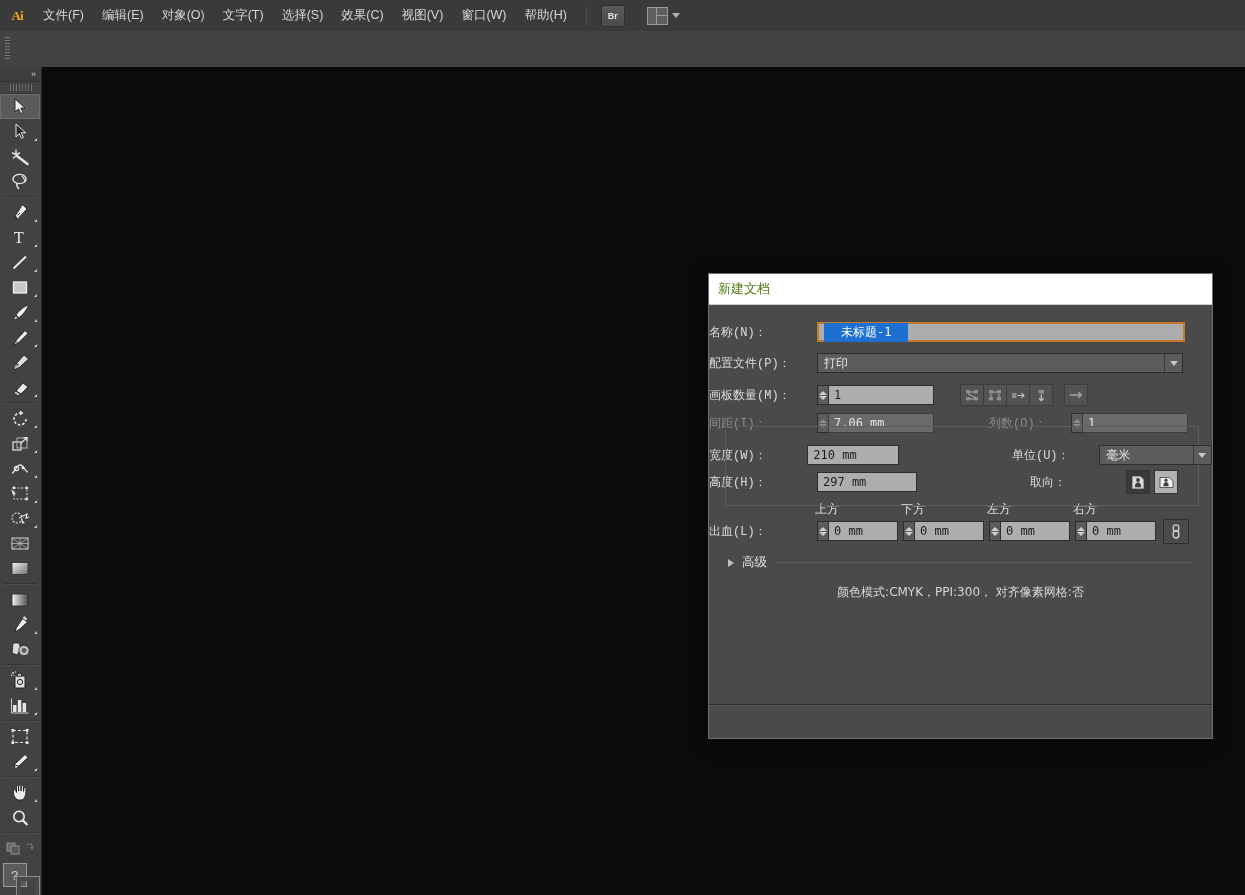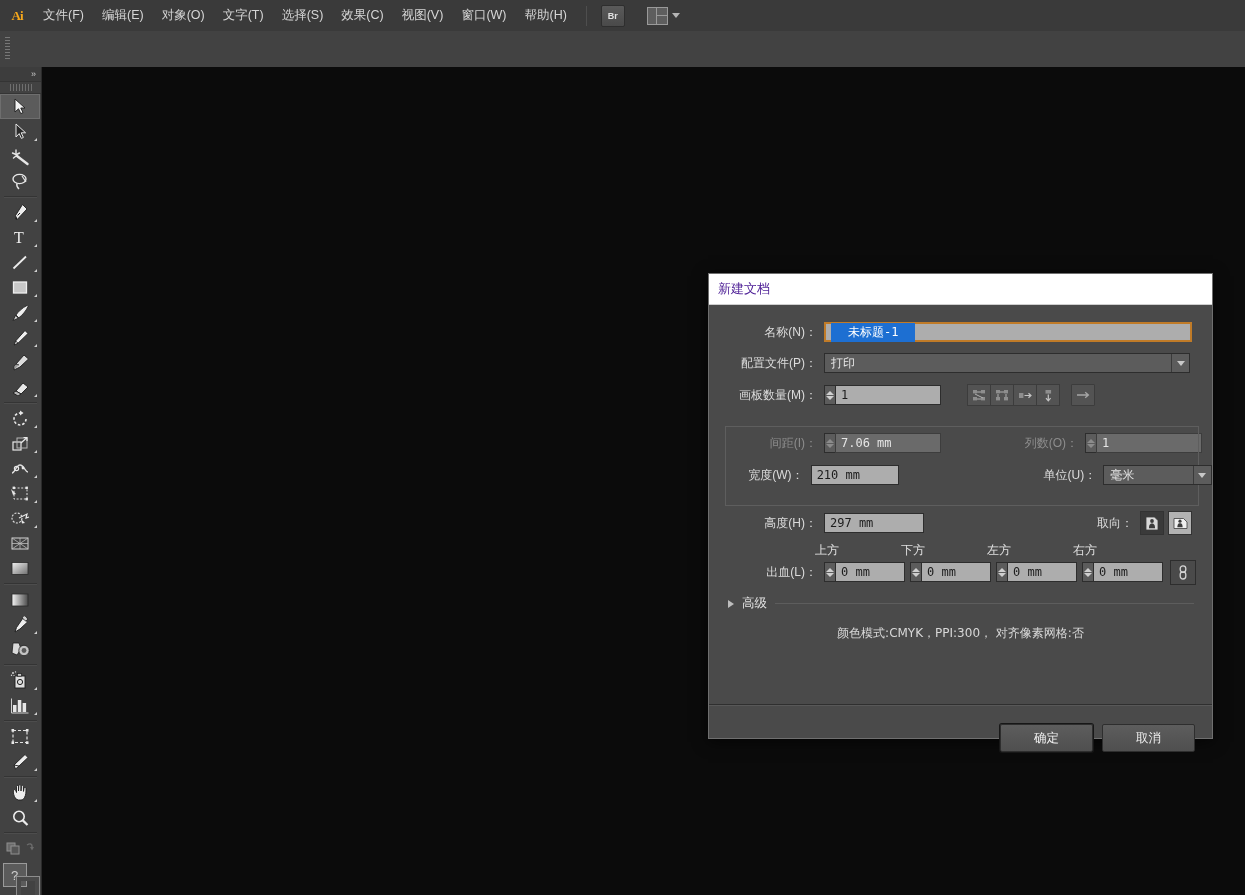--- a/index.html
+++ b/index.html
@@ -153,35 +153,35 @@
 
   
   #dialog {
     position: absolute; left: 708px; top: 273px;
     width: 503px; height: 464px;
     background: #4a4a4a;
     border: 1px solid #6f6f6f;
     box-shadow: 0 3px 14px rgba(0,0,0,.6);
   }
   #dlg-title {
-    height: 30px; background: #fff; color: #4c1d95;
+    height: 30px; background: #fff; color: #4d7c0f;
     font-size: 13px; display: flex; align-items: center;
     padding-left: 9px;
     border-bottom: 1px solid #cfcfcf;
   }
   #dlg-body { padding: 0; position: relative; height: 433px; }
 
   .row {
     display: flex; align-items: center;
     height: 22px; margin-top: 9px;
   }
   .lbl {
-    width: 108px; text-align: right; padding-right: 7px;
+    width: 108px; 
     font-size: 12px; color: #dcdcdc;
-    font-family: Liberation Sans, sans-serif;
+    font-family: Liberation Mono, monospace;
     white-space: nowrap;
   }
   .lbl.dim { color: #8d8d8d; }
 
   .txtfield {
     background: #adadad; border: 1px solid #2d2d2d;
     height: 20px; color: #1c1c1c; font-size: 12px;
     display: flex; align-items: center; padding-left: 5px;
     box-sizing: border-box;
     font-family: "DejaVu Sans Mono", monospace;
@@ -637,21 +637,21 @@
             </svg>
         </div>
       </div>
       <div class="iconbtn lone">
         <svg width="16" height="12" viewBox="0 0 16 12">
             <path d="M2 6 L13 6 M10.2 3.2 L13.4 6 L10.2 8.8" stroke="#a6a6a6" stroke-width="1.3" fill="none"></path>
           </svg>
       </div>
     </div>
 
-    <div class="row" style="margin-top:26px">
+    <div class="row" style="margin-top:6px">
       <div class="lbl dim">间距(I)：</div>
       <div class="spinner dim">
           <i class="up"></i>
           <i class="dn"></i>
         </div>
       <div class="txtfield dim" style="width:106px">7.06 mm</div>
 
       <div class="lbl dim" style="width:82px;margin-left:55px">列数(O)：</div>
       <div class="spinner dim">
           <i class="up"></i>
@@ -666,21 +666,21 @@
       <div class="txtfield" style="width:100px">210 mm</div>
       <div class="lbl" style="width:96px;margin-left:113px">单位(U)：</div>
       <div class="dropdown" style="width:123px">
         <span>毫米</span>
         <span class="dd-arrow">
             <i></i>
           </span>
       </div>
     </div>
 
-    <div class="row" style="margin-top:26px">
+    <div class="row" style="margin-top:5px">
       <div class="lbl">高度(H)：</div>
       <div class="txtfield" style="width:100px">297 mm</div>
       <div class="lbl" style="width:96px;margin-left:113px">取向：</div>
       <div style="display:flex;gap:4px">
         <div class="orient-btn active">
           <svg width="14" height="15" viewBox="0 0 14 15">
               <path d="M1 1 L9.5 1 L13 4.5 L13 14 L1 14 Z" fill="#d9d9d9" stroke="#3c3c3c" stroke-width="0.8"></path>
               <circle cx="7" cy="5" r="1.9" fill="#3c3c3c"></circle>
               <path d="M7 7.4 C4.4 7.4 4 10 4 12.2 L10 12.2 C10 10 9.6 7.4 7 7.4 Z" fill="#3c3c3c"></path>
             </svg>
@@ -735,19 +735,15 @@
     <div id="advanced-row">
       <i id="adv-tri"></i>
       <span id="adv-label">高级</span>
       <span id="adv-line"></span>
     </div>
 
     <div id="summary">颜色模式:CMYK，PPI:300， 对齐像素网格:否</div>
 
     <div id="dlg-footer-sep"></div>
 
-    <div id="dlg-buttons">
-      <div class="dlgbtn primary">确定</div>
-      <div class="dlgbtn">取消</div>
-    </div>
 
   </div>
 </div>
 
 </body></html>

